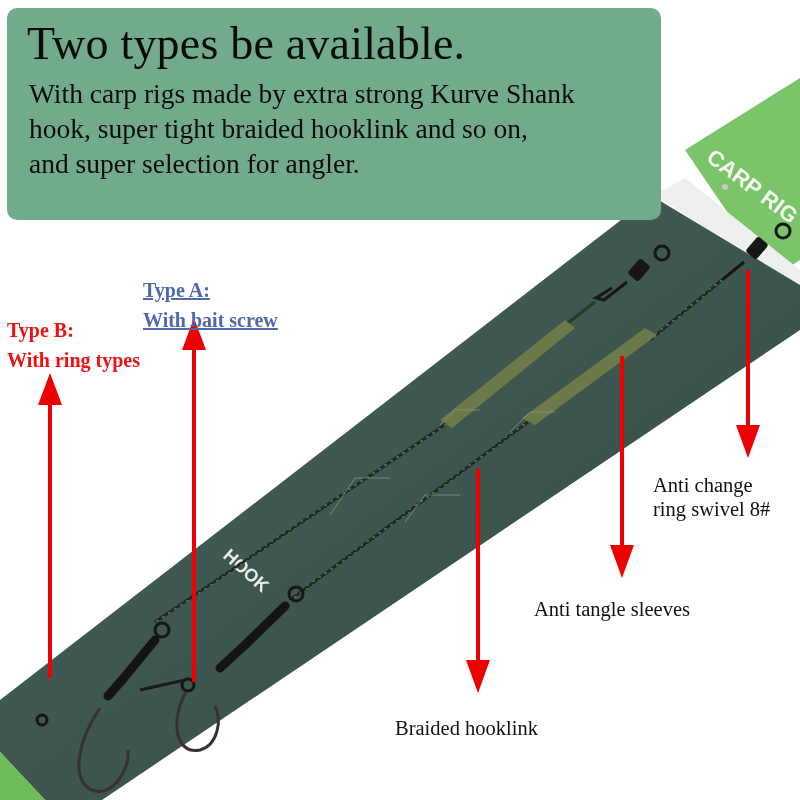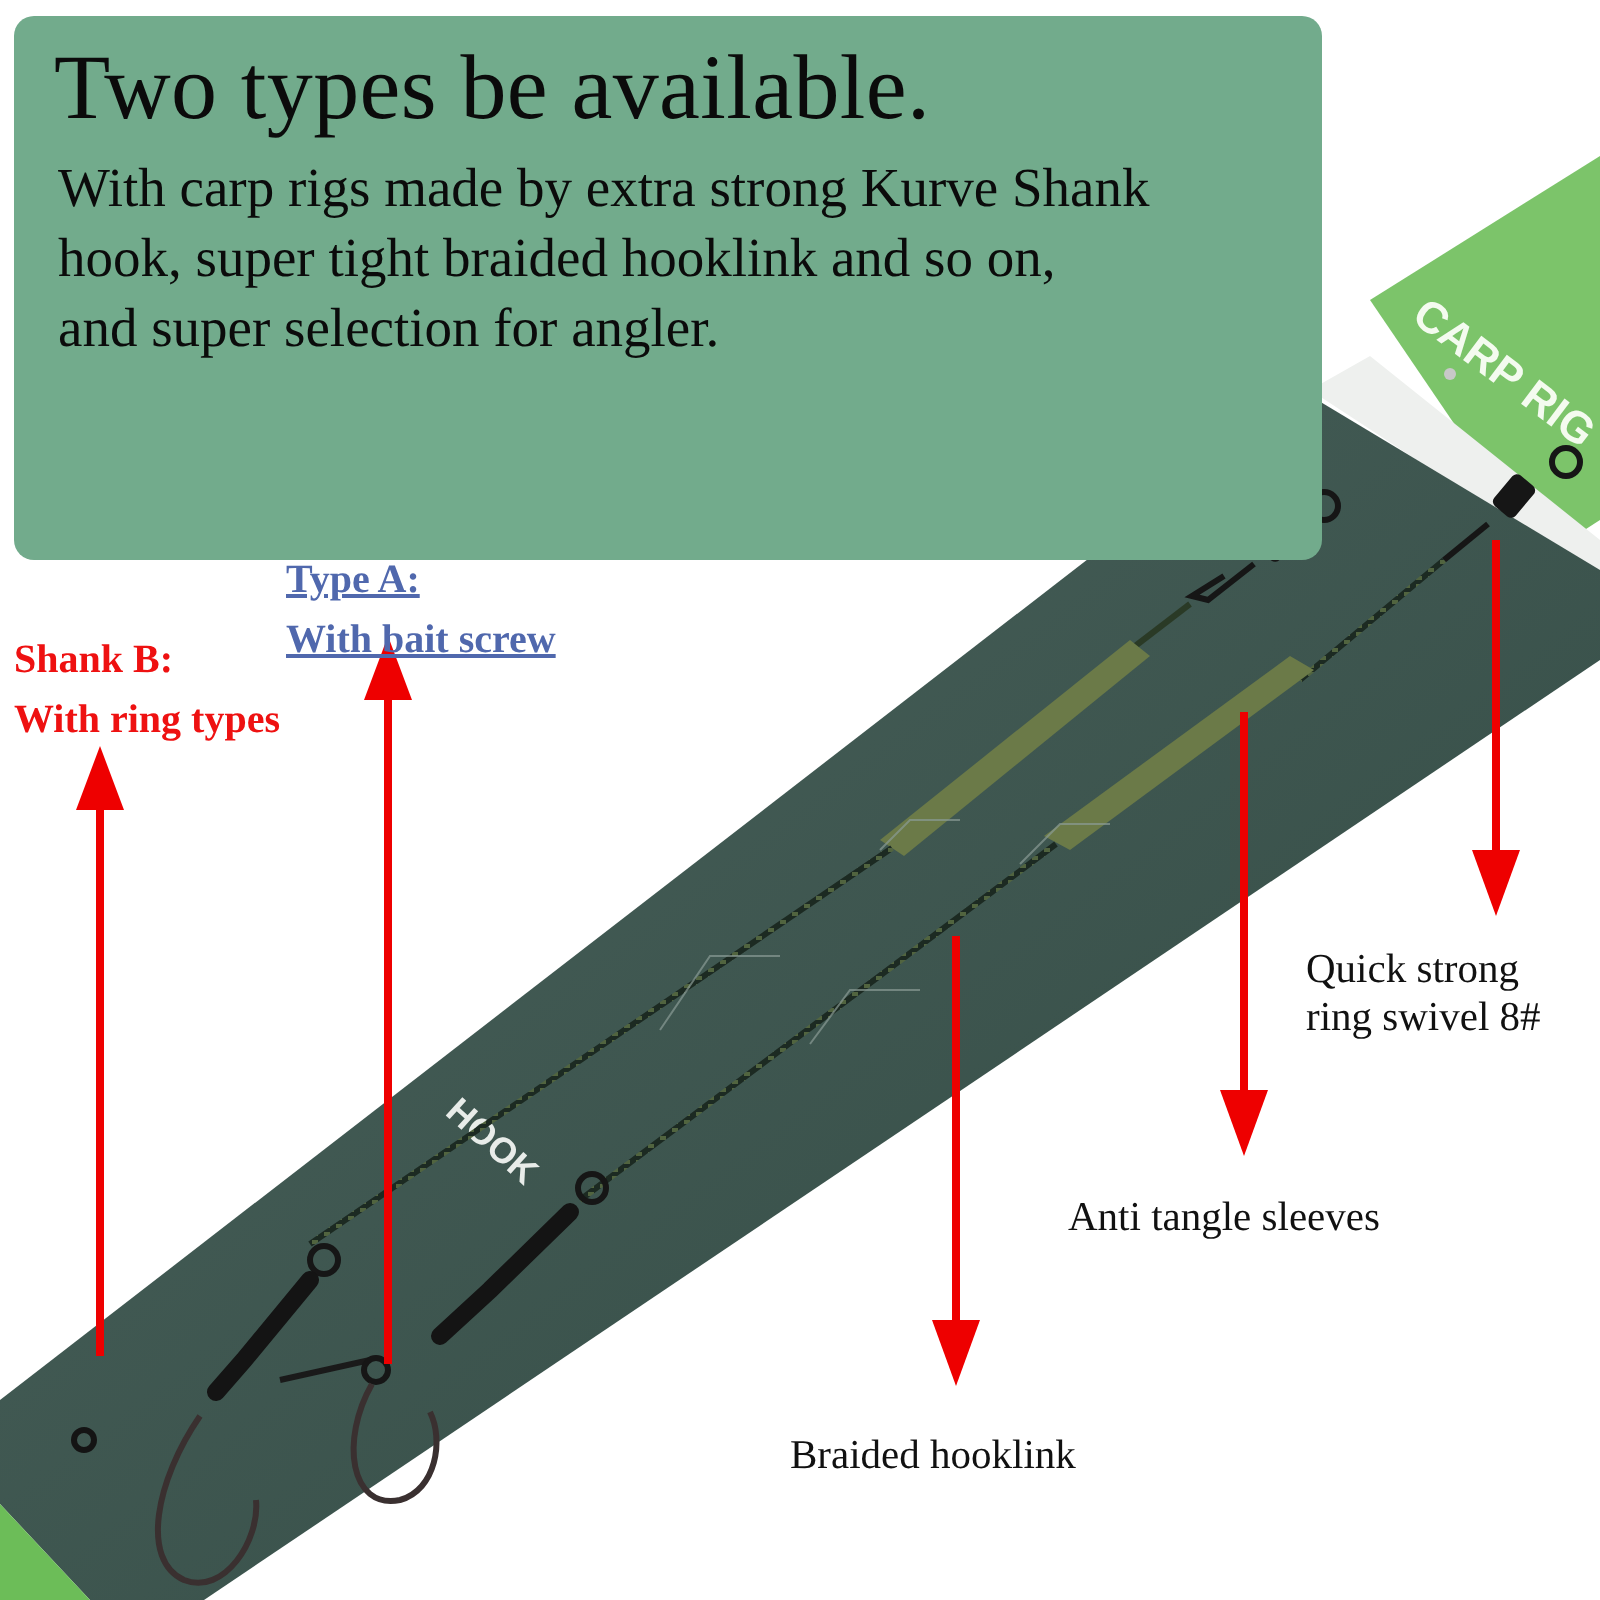--- a/index.html
+++ b/index.html
@@ -1,20 +1,20 @@
 <!DOCTYPE html>
 <html><head>
 <meta charset="utf-8">
 <style>
   html, body { margin: 0; padding: 0; background: #ffffff; }
   body { width: 800px; height: 800px; position: relative; overflow: hidden;
          font-family: "DejaVu Serif", "Liberation Serif", serif; }
   #scene { position: absolute; left: 0; top: 0; width: 800px; height: 800px; }
   .info-box {
-    position: absolute; left: 7px; top: 8px; width: 654px; height: 272px;
+    position: absolute; left: 7px; top: 8px; width: 654px; height: 212px;
     background: #72ab8c; border-radius: 10px; box-sizing: border-box;
     padding: 8px 14px 0 20px; color: #0b0b0b;
   }
   .info-title {
     font-family: "Liberation Serif", "DejaVu Serif", serif;
     font-size: 46px; line-height: 56px; margin: 0 0 4px 0; letter-spacing: 0.2px;
   }
   .info-body {
     font-family: "Liberation Serif", "DejaVu Serif", serif;
     font-size: 27.5px; line-height: 35px; margin: 0 0 0 2px;
@@ -129,24 +129,24 @@
     <div>and super selection for angler.</div>
   </div>
 </div>
 
 <div class="label label-type type-a">
   <div>Type A:</div>
   <div>With bait screw</div>
 </div>
 
 <div class="label label-type type-b">
-  <div>Shank B:</div>
+  <div>Type B:</div>
   <div>With ring types</div>
 </div>
 
 <div class="label callout callout-swivel">
-  <div>Quick strong</div>
+  <div>Anti change</div>
   <div>ring swivel 8#</div>
 </div>
 
 <div class="label callout callout-sleeves">Anti tangle sleeves</div>
 
 <div class="label callout callout-hooklink">Braided hooklink</div>
 
 </body></html>

